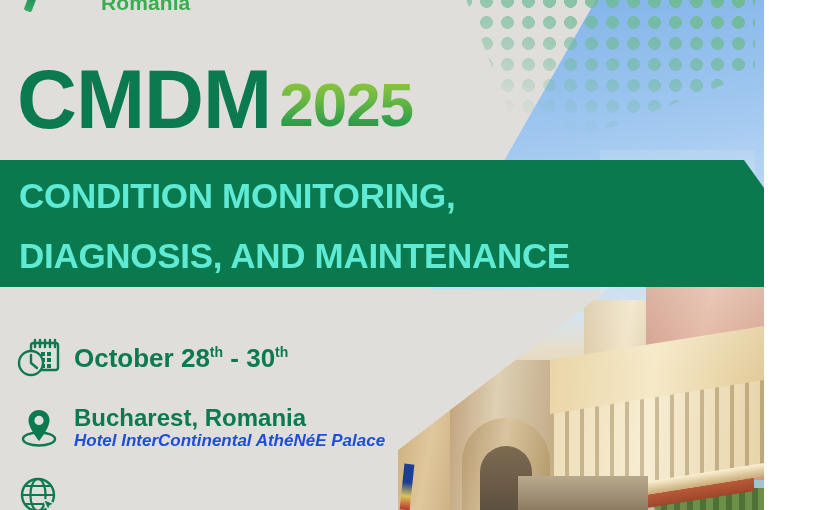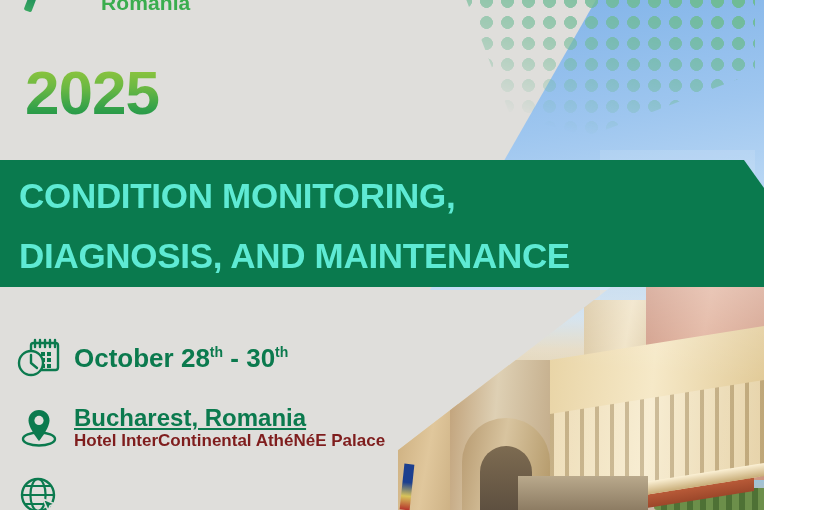--- a/index.html
+++ b/index.html
@@ -280,28 +280,28 @@
   .date-text sup {
     font-size: 14px;
     vertical-align: super;
   }
   .loc-city {
     font-size: 24px;
     font-weight: bold;
     color: #0b7a4e;
     line-height: 1.08;
     white-space: nowrap;
-    text-decoration: underline;
   }
   .loc-venue {
     font-size: 17px;
     font-weight: bold;
-    color: #7f1d1d;
+    color: #1d4ed8;
     line-height: 1.18;
     white-space: nowrap;
+    font-style: italic;
   }
   .web-link {
     font-size: 22px;
     font-weight: bold;
     color: #0b8a5c;
     text-decoration: underline;
     text-underline-offset: 3px;
     white-space: nowrap;
   }
 </style>
@@ -334,20 +334,21 @@
     <div class="bld c-cornice"></div>
     <div class="bld c-street"></div>
     <div class="bld c-flag"></div>
     <div class="city-haze"></div>
   </div>
 
   <div class="logo-mark"></div>
   <div class="logo-text">Romania</div>
 
   <div class="title-row">
+    <span class="cmdm">CMDM</span>
     <span class="year">2025</span>
   </div>
 
   <div class="banner">
     <div class="banner-line bl1">CONDITION MONITORING,</div>
     <div class="banner-line bl2">DIAGNOSIS, AND MAINTENANCE</div>
 
   </div>
   <div class="banner-strip"></div>
 

